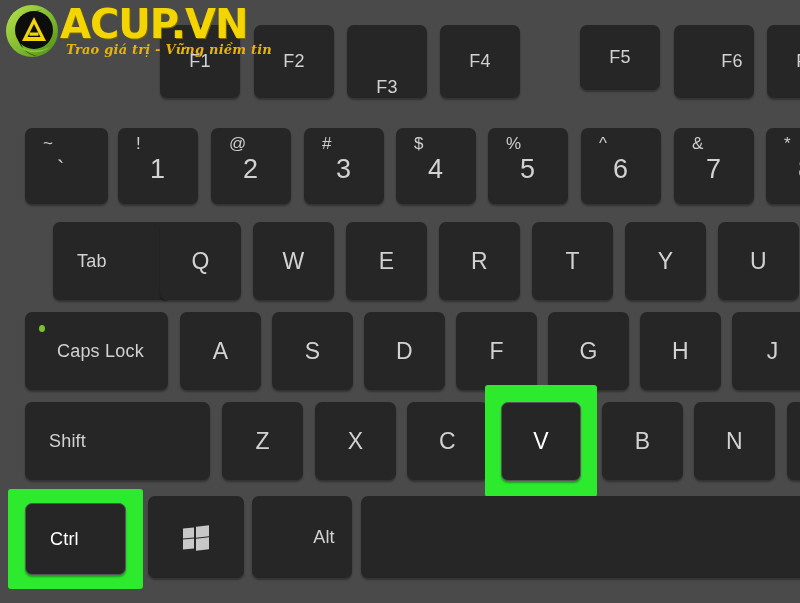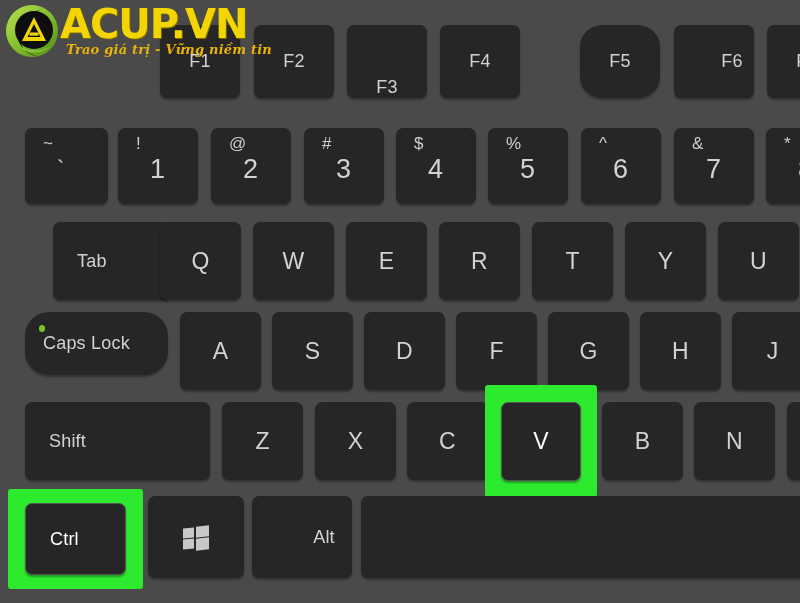--- a/index.html
+++ b/index.html
@@ -134,21 +134,21 @@
   </div>
   <div class="key small" style="left:254px; top:25px; width:80px; height:73px;">
     <span>F2</span>
   </div>
   <div class="key small" style="left:347px; top:25px; width:80px; height:73px;align-items:flex-end;">
     <span>F3</span>
   </div>
   <div class="key small" style="left:440px; top:25px; width:80px; height:73px;">
     <span>F4</span>
   </div>
-  <div class="key small" style="left:580px; top:25px; width:80px; height:73px;border-radius:22px;">
+  <div class="key small" style="left:580px; top:25px; width:80px; height:65px;">
     <span>F5</span>
   </div>
   <div class="key small" style="left:674px; top:25px; width:80px; height:73px;padding-left:36px;">
     <span>F6</span>
   </div>
   <div class="key small" style="left:767px; top:25px; width:80px; height:73px;">
     <span>F7</span>
   </div>
 
   <div class="key dual" style="left:25px; top:128px; width:83px; height:76px;">
@@ -206,21 +206,21 @@
   <div class="key" style="left:532px; top:222px; width:81px; height:78px;">
     <span>T</span>
   </div>
   <div class="key" style="left:625px; top:222px; width:81px; height:78px;">
     <span>Y</span>
   </div>
   <div class="key" style="left:718px; top:222px; width:81px; height:78px;">
     <span>U</span>
   </div>
 
-  <div class="key small left-label" style="left:25px; top:312px; width:143px; height:63px; padding-left:18px;border-radius:24px;">
+  <div class="key small left-label" style="left:25px; top:312px; width:143px; height:78px; padding-left:32px;">
     <span class="led"></span>
     <span>Caps Lock</span>
   </div>
   <div class="key" style="left:180px; top:312px; width:81px; height:78px;">
     <span>A</span>
   </div>
   <div class="key" style="left:272px; top:312px; width:81px; height:78px;">
     <span>S</span>
   </div>
   <div class="key" style="left:364px; top:312px; width:81px; height:78px;">

